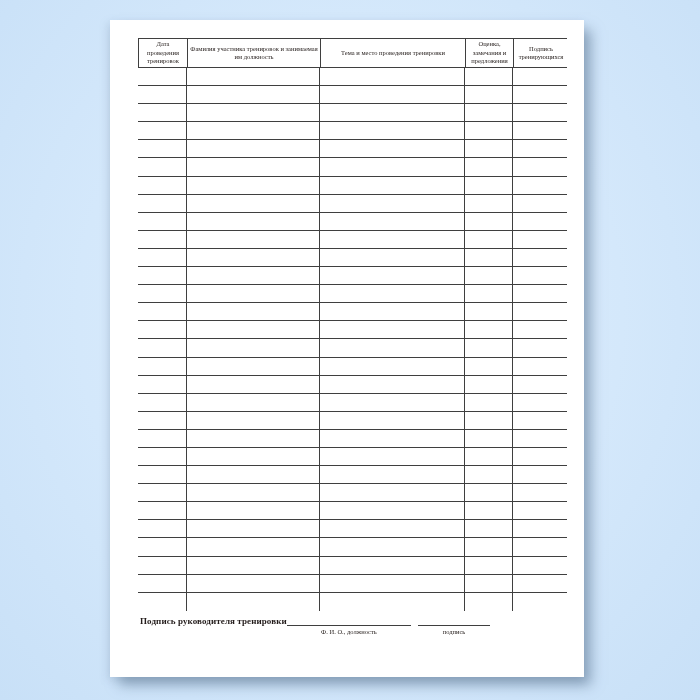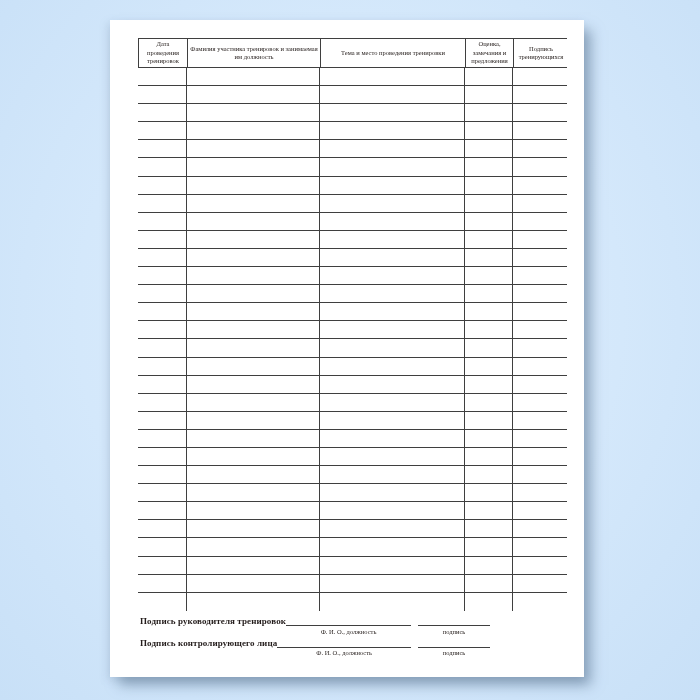--- a/index.html
+++ b/index.html
@@ -305,35 +305,25 @@
       <div class="tcell"></div>
       <div class="tcell"></div>
       <div class="tcell"></div>
       <div class="tcell"></div>
     </div>
   </div>
 
   <div class="sigs">
 
     <div class="sig">
-      <span class="sig-label">Подпись руководителя тренировок</span>
+      <span class="sig-label">Подпись руководителя тренировки</span>
       <span class="sig-fill"></span>
       <span class="sig-gapcell"></span>
       <span class="sig-line2"></span>
       <span></span>
       <span class="sig-cap">Ф. И. О., должность</span>
       <span></span>
       <span class="sig-cap">подпись</span>
     </div>
 
-    <div class="sig">
-      <span class="sig-label">Подпись контролирующего лица</span>
-      <span class="sig-fill"></span>
-      <span class="sig-gapcell"></span>
-      <span class="sig-line2"></span>
-      <span></span>
-      <span class="sig-cap">Ф. И. О., должность</span>
-      <span></span>
-      <span class="sig-cap">подпись</span>
-    </div>
 
   </div>
 </div>
 
 </body></html>

